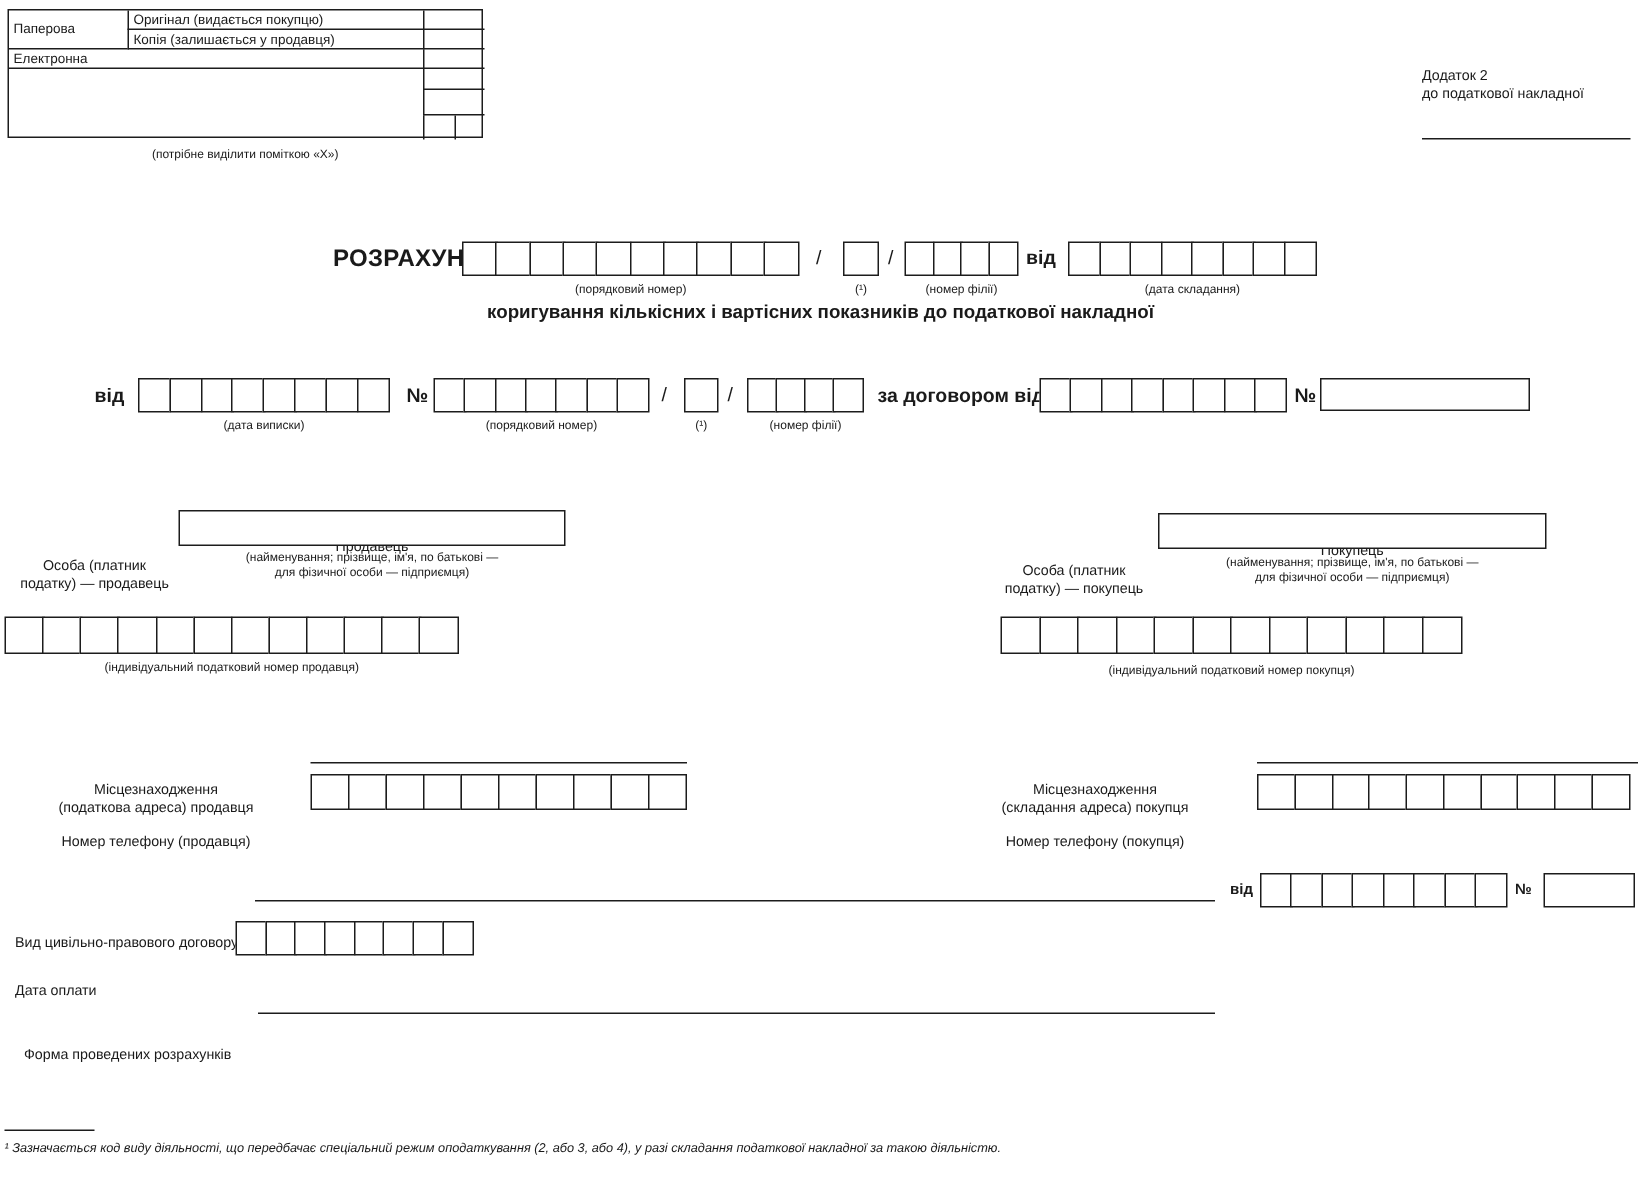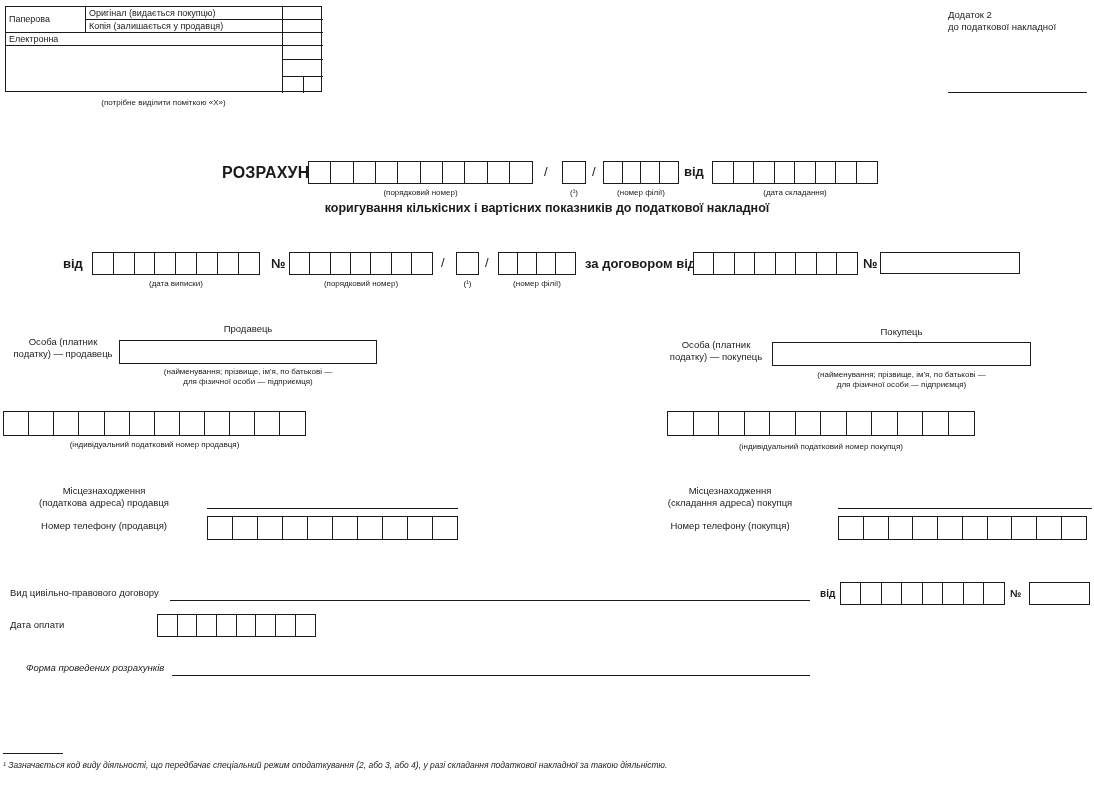--- a/index.html
+++ b/index.html
@@ -7,21 +7,21 @@
   body {
     font-family:"Liberation Sans", sans-serif;
     color:#1a1a1a;
     width:1094px; height:785px;
     position:relative;
     overflow:hidden;
   }
   .abs { position:absolute; }
   .ctr { text-align:center; }
   .small { font-size:8px; line-height:1.2; }
-  .lbl { font-size:9.5px; line-height:1.25; }
+  .lbl { font-size:9.5px; line-height:1.25;margin-top:36px; }
 
   
   .cells { display:flex; }
   .cell {
     flex:1; height:100%;
     border:1.5px solid #1c1c1c;
     margin-left:-1.5px;
     background:#fff;
   }
   .cell:first-child { margin-left:0; }
@@ -277,17 +277,17 @@
     <div class="cell"></div>
     <div class="cell"></div>
     <div class="cell"></div>
     <div class="cell"></div>
     <div class="cell"></div>
     <div class="cell"></div>
     <div class="cell"></div>
     <div class="cell"></div>
   </div>
 
-<div class="abs lbl" style="left:26px;top:662px;font-style:italic;">Форма проведених розрахунків</div>
+<div class="abs lbl" style="left:16px;top:662px;">Форма проведених розрахунків</div>
 <div class="abs wline" style="left:172px;top:675px;width:638px;"></div>
 
 <div class="abs thinline" style="left:3px;top:753px;width:60px;"></div>
 <div class="abs footnote" style="left:3px;top:760px;width:1088px;">¹ Зазначається код виду діяльності, що передбачає спеціальний режим оподаткування (2, або 3, або 4), у разі складання податкової накладної за такою діяльністю.</div>
 
 </body></html>

